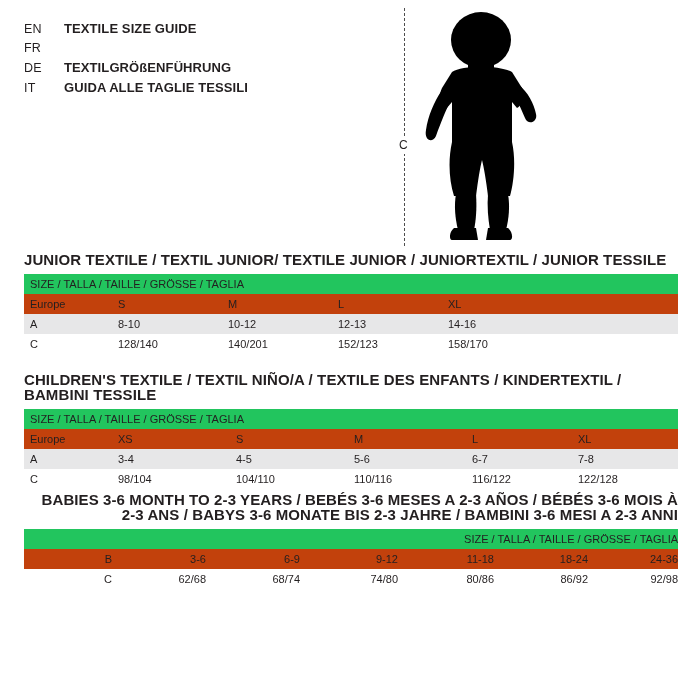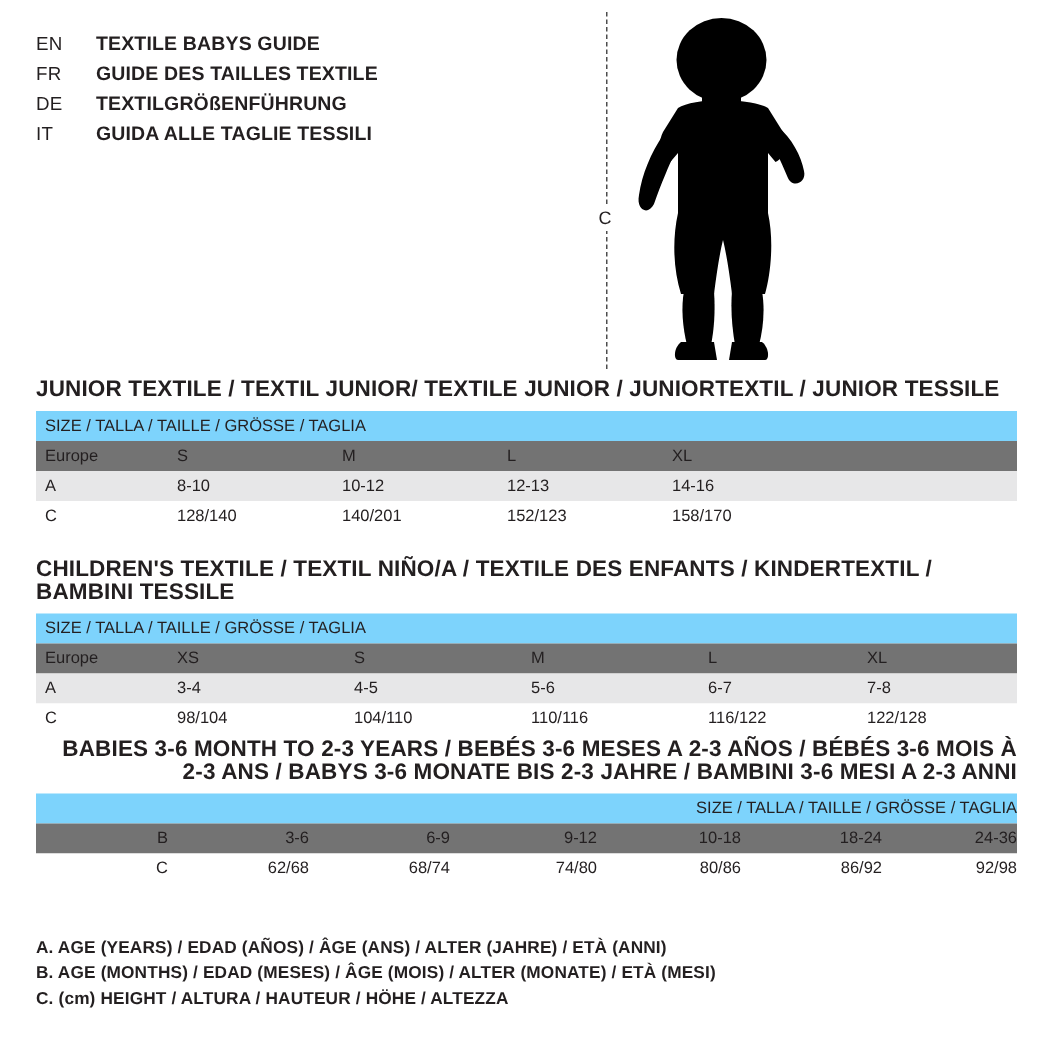--- a/index.html
+++ b/index.html
@@ -97,27 +97,27 @@
     width: 654px;
     table-layout: fixed;
   }
   table.size-table td {
     font-size: 11px;
     padding: 3px 0 3px 6px;
     line-height: 14px;
     vertical-align: middle;
   }
   .hdr-row td {
-    background: #7dd3fc;
+    background: #22c55e;
     font-weight: 400;
     font-size: 11px;
     padding: 4px 0 4px 6px;
   }
   .sub-row td {
-    background: #737373;
+    background: #c2410c;
   }
   .plain-row td {
     background: #ffffff;
   }
   .shade-row td {
     background: #e7e7e8;
   }
 
   
   .footnotes {
@@ -133,25 +133,24 @@
   }
 </style>
 </head>
 <body>
 
 <div class="page">
 
   <div class="lang-block">
     <div class="lang-row">
       <span class="lang-code">EN</span>
-      <span class="lang-title">TEXTILE BABYS GUIDE</span>
+      <span class="lang-title">TEXTILE SIZE GUIDE</span>
     </div>
     <div class="lang-row">
       <span class="lang-code">FR</span>
-      <span class="lang-title">GUIDE DES TAILLES TEXTILE</span>
     </div>
     <div class="lang-row">
       <span class="lang-code">DE</span>
       <span class="lang-title">TEXTILGRÖßENFÜHRUNG</span>
     </div>
     <div class="lang-row">
       <span class="lang-code">IT</span>
       <span class="lang-title">GUIDA ALLE TAGLIE TESSILI</span>
     </div>
   </div>
@@ -284,36 +283,31 @@
       </colgroup>
       <tbody>
           <tr class="hdr-row">
         <td colspan="7">SIZE / TALLA / TAILLE / GRÖSSE / TAGLIA</td>
       </tr>
       <tr class="sub-row">
         <td>B</td>
         <td>3-6</td>
         <td>6-9</td>
         <td>9-12</td>
-        <td>10-18</td>
+        <td>11-18</td>
         <td>18-24</td>
         <td>24-36</td>
       </tr>
       <tr class="plain-row">
         <td>C</td>
         <td>62/68</td>
         <td>68/74</td>
         <td>74/80</td>
         <td>80/86</td>
         <td>86/92</td>
         <td>92/98</td>
       </tr>
     </tbody>
       </table>
   </div>
 
-  <div class="footnotes" style="top:624px;">
-    <div class="footnote">A. AGE (YEARS) / EDAD (AÑOS) / ÂGE (ANS) / ALTER (JAHRE) / ETÀ (ANNI)</div>
-    <div class="footnote">B. AGE (MONTHS) / EDAD (MESES) / ÂGE (MOIS) / ALTER (MONATE) / ETÀ (MESI)</div>
-    <div class="footnote">C. (cm) HEIGHT / ALTURA / HAUTEUR / HÖHE / ALTEZZA</div>
-  </div>
 
 </div>
 
 </body></html>

